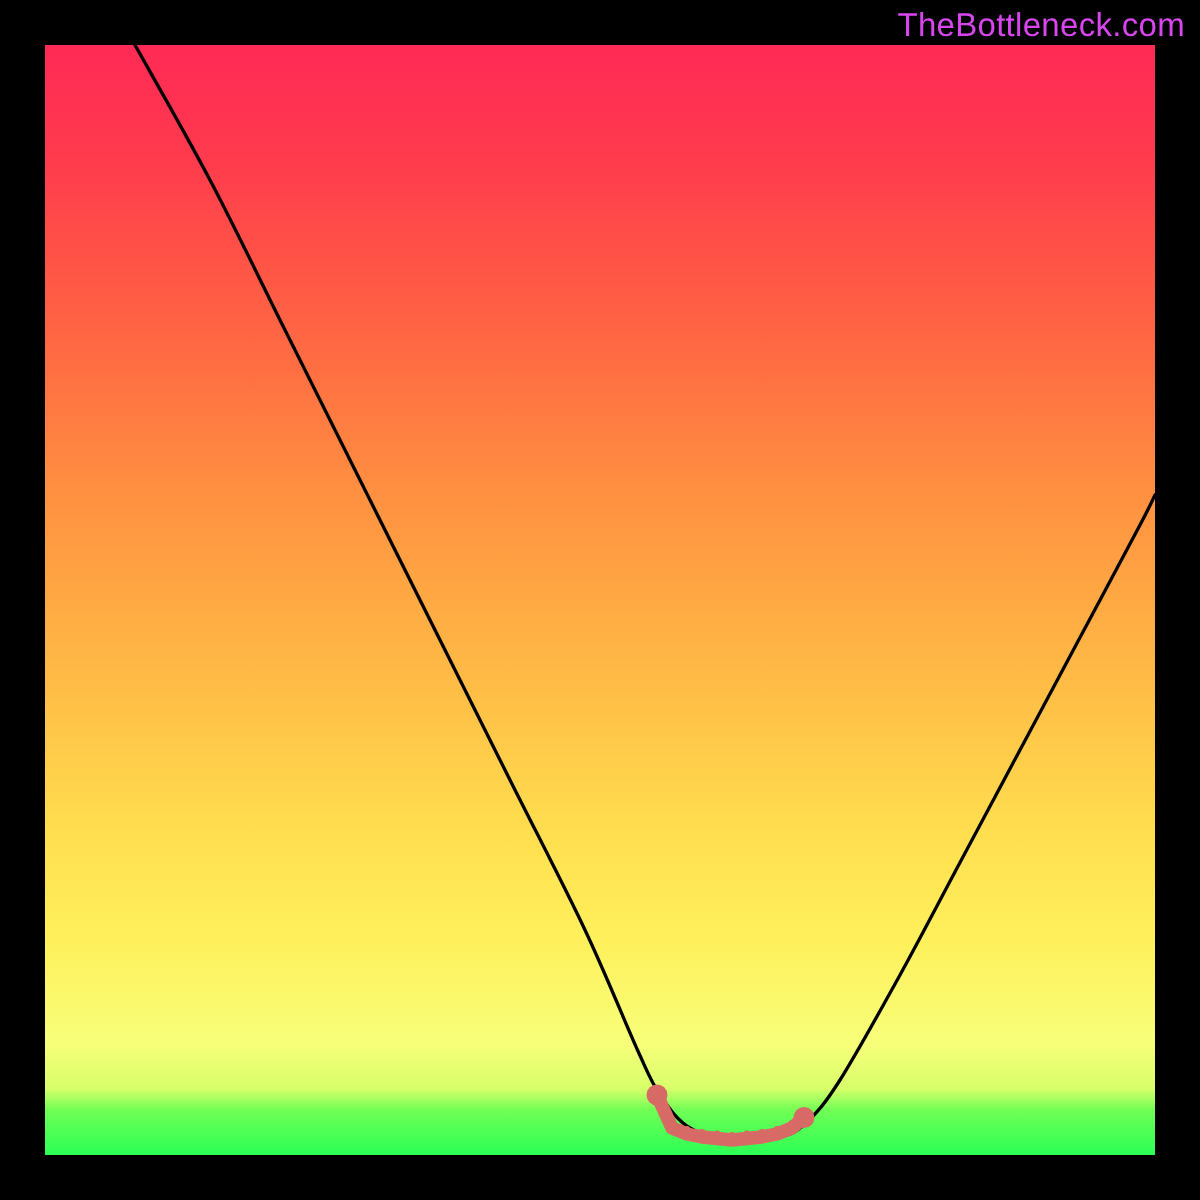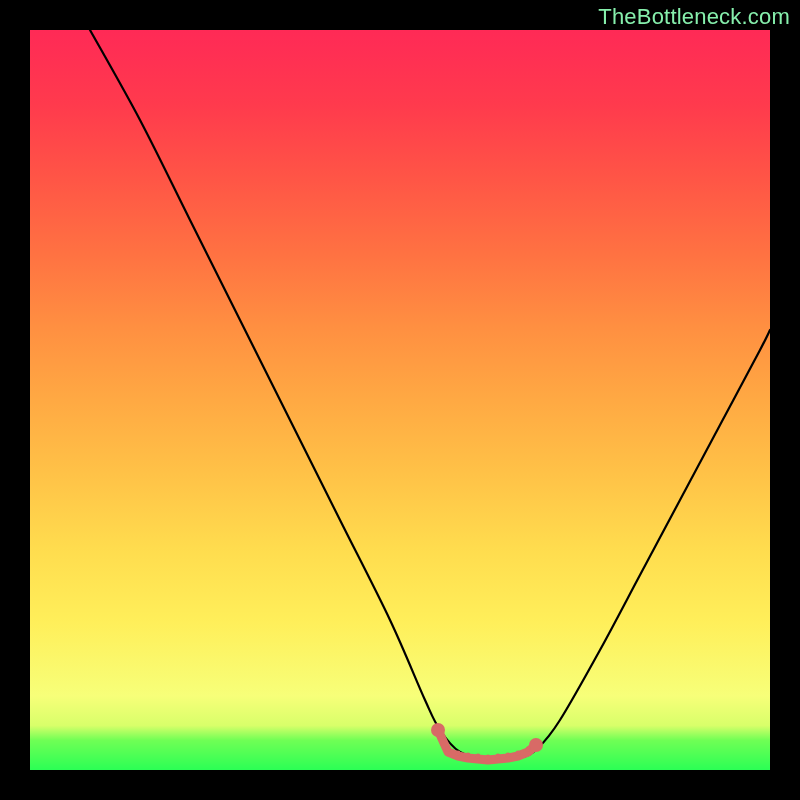--- a/index.html
+++ b/index.html
@@ -38,21 +38,21 @@
       #ff7142 70%,
       #ff5546 80%,
       #ff3a4d 90%,
       #ff2a56 100%
     );
   }
   .watermark {
     position: absolute;
     top: 4px;
     right: 10px;
-    color: #86efac;
+    color: #d946ef;
     font-size: 22px;
     font-weight: 500;
     letter-spacing: 0.2px;
     user-select: none;
   }
   svg.curve-layer {
     position: absolute;
     left: 0;
     top: 0;
   }

